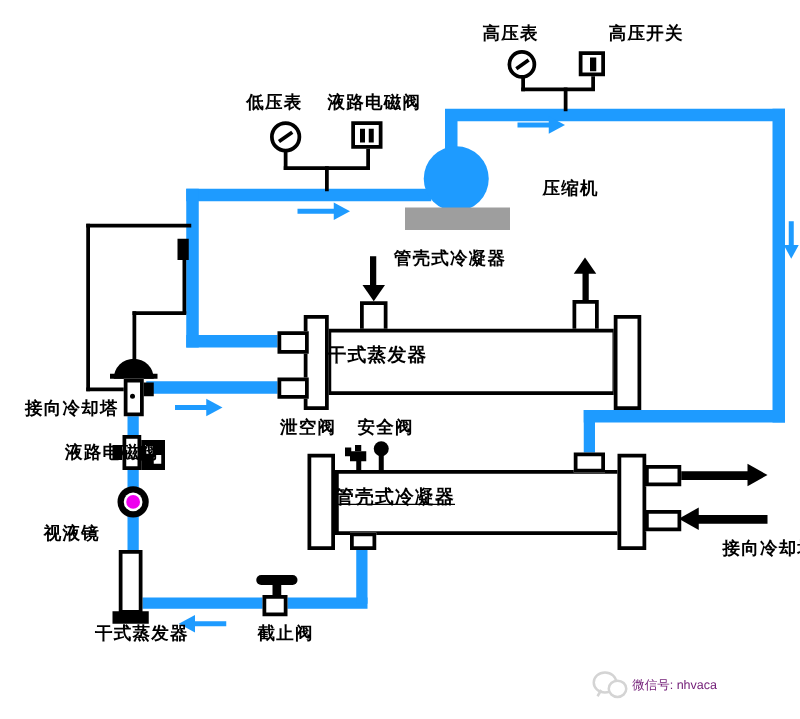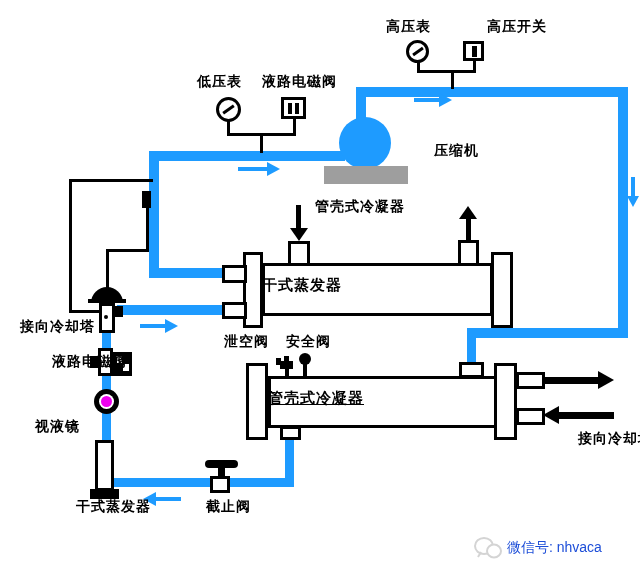--- a/index.html
+++ b/index.html
@@ -20,21 +20,21 @@
   .tri-r { border-top:7px solid transparent; border-bottom:7px solid transparent; border-left:13px solid #1e9bff; }
   .tri-l { border-top:7px solid transparent; border-bottom:7px solid transparent; border-right:13px solid #1e9bff; }
   .tri-d-blue { border-left:6px solid transparent; border-right:6px solid transparent; border-top:11px solid #1e9bff; }
   .tri-d-blk { border-left:9px solid transparent; border-right:9px solid transparent; border-top:13px solid #000; }
   .tri-u-blk { border-left:9px solid transparent; border-right:9px solid transparent; border-bottom:13px solid #000; }
   .tri-r-blk { border-top:9px solid transparent; border-bottom:9px solid transparent; border-left:16px solid #000; }
   .tri-l-blk { border-top:9px solid transparent; border-bottom:9px solid transparent; border-right:16px solid #000; }
   .gauge { position:absolute; background:#fff; border:3px solid #000; border-radius:50%; }
   .needle { position:absolute; background:#000; width:13px; height:3px; left:3px; top:8px; transform:rotate(-35deg); }
   .dome { position:absolute; background:#000; border-radius:16px 16px 0 0; }
-  .watermark { position:absolute; color:#1d4ed8; font-size:14px; white-space:nowrap; }
+  .watermark { position:absolute; color:#701a75; font-size:10px; white-space:nowrap; }
 </style>
 </head>
 <body>
 
 <div id="stage">
 
   <div class="pipe" style="left:149px; top:151px; width:196px; height:10px;"></div>
   <div class="pipe" style="left:149px; top:151px; width:10px; height:127px;"></div>
   <div class="pipe" style="left:149px; top:268px; width:78px; height:10px;"></div>
   <div class="pipe" style="left:117px; top:305px; width:110px; height:10px;"></div>

